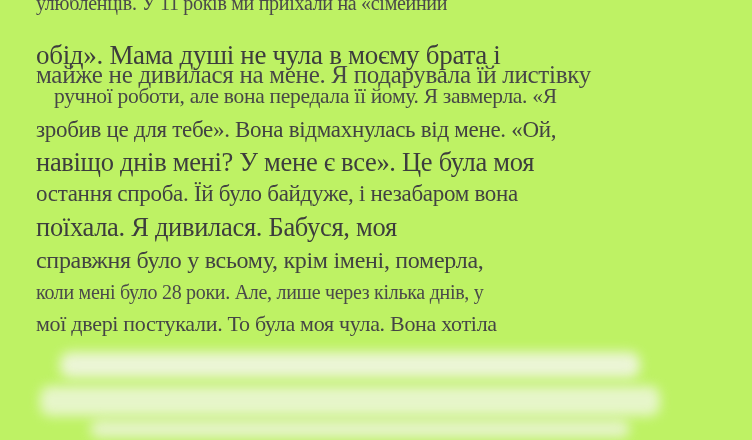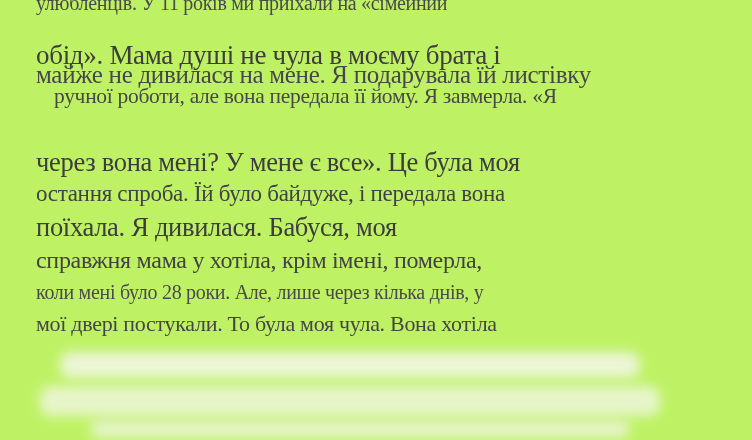--- a/index.html
+++ b/index.html
@@ -48,23 +48,24 @@
   .g3 { left: 90px;  top: 420px; width: 540px; height: 18px; background: #f6f5f2; opacity: 0.7; }
 </style>
 </head>
 <body>
 
 <div id="canvas">
   <div class="story-line l1">улюбленців. У 11 років ми приїхали на «сімейний</div>
   <div class="story-line l2">обід». Мама душі не чула в моєму брата і</div>
   <div class="story-line l3">майже не дивилася на мене. Я подарувала їй листівку</div>
   <div class="story-line l4">ручної роботи, але вона передала її йому. Я завмерла. «Я</div>
-  <div class="story-line l6">через вона мені? У мене є все». Це була моя</div>
-  <div class="story-line l7">остання спроба. Їй було байдуже, і передала вона</div>
+  <div class="story-line l5">зробив це для тебе». Вона відмахнулась від мене. «Ой,</div>
+  <div class="story-line l6">навіщо днів мені? У мене є все». Це була моя</div>
+  <div class="story-line l7">остання спроба. Їй було байдуже, і незабаром вона</div>
   <div class="story-line l8">поїхала. Я дивилася. Бабуся, моя</div>
-  <div class="story-line l9">справжня мама у хотіла, крім імені, померла,</div>
+  <div class="story-line l9">справжня було у всьому, крім імені, померла,</div>
   <div class="story-line l10">коли мені було 28 роки. Але, лише через кілька днів, у</div>
   <div class="story-line l11">мої двері постукали. То була моя чула. Вона хотіла</div>
 
   <div class="ghost g1"></div>
   <div class="ghost g2"></div>
   <div class="ghost g3"></div>
 </div>
 
 </body></html>

